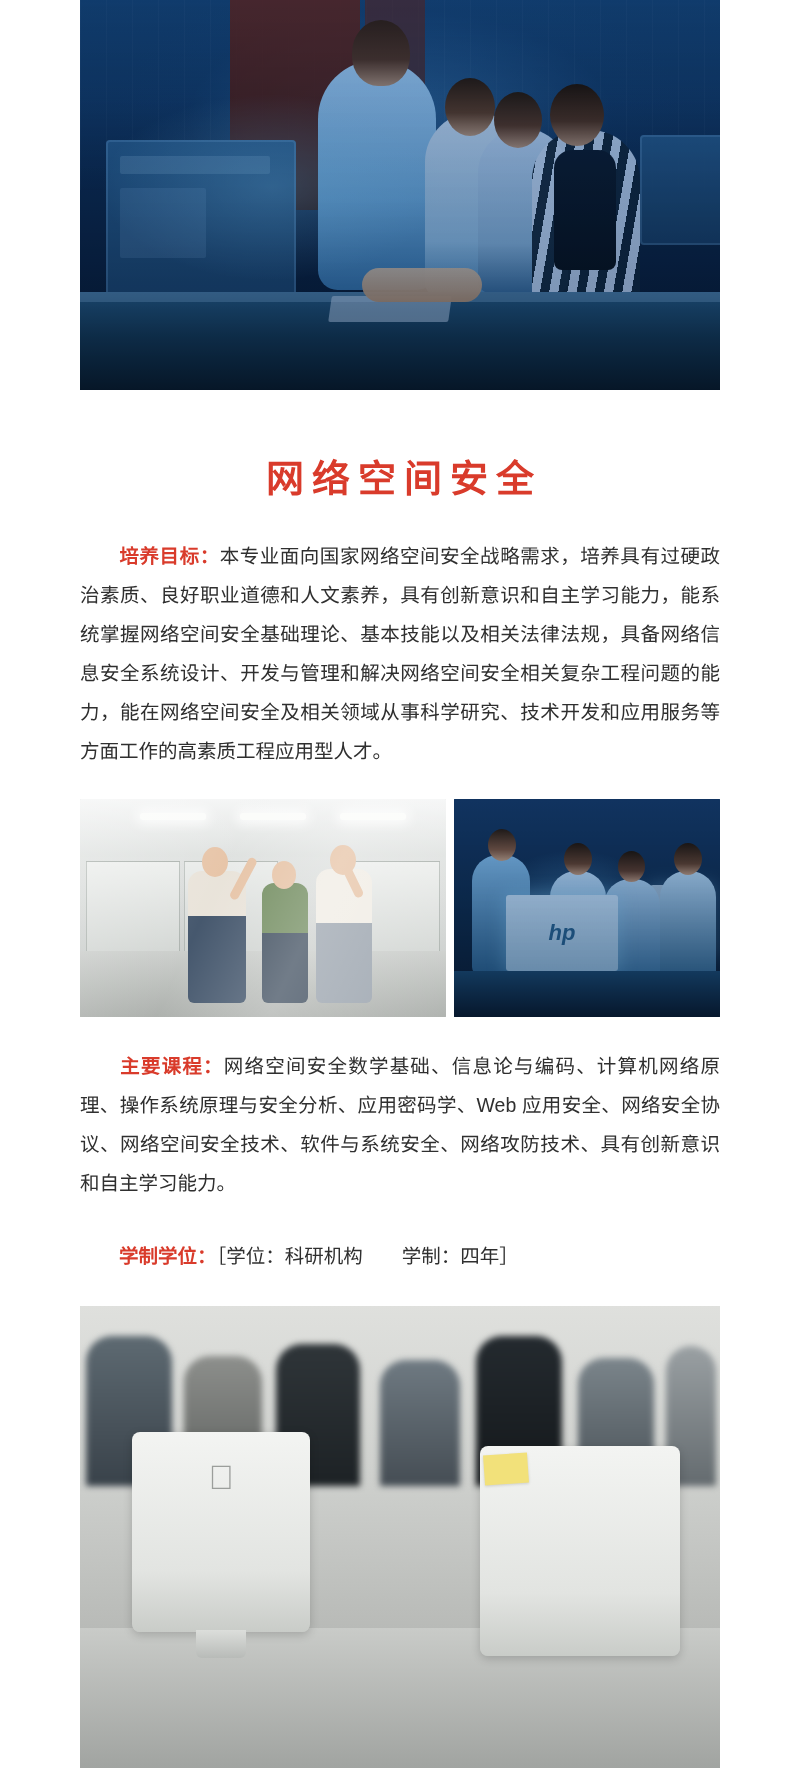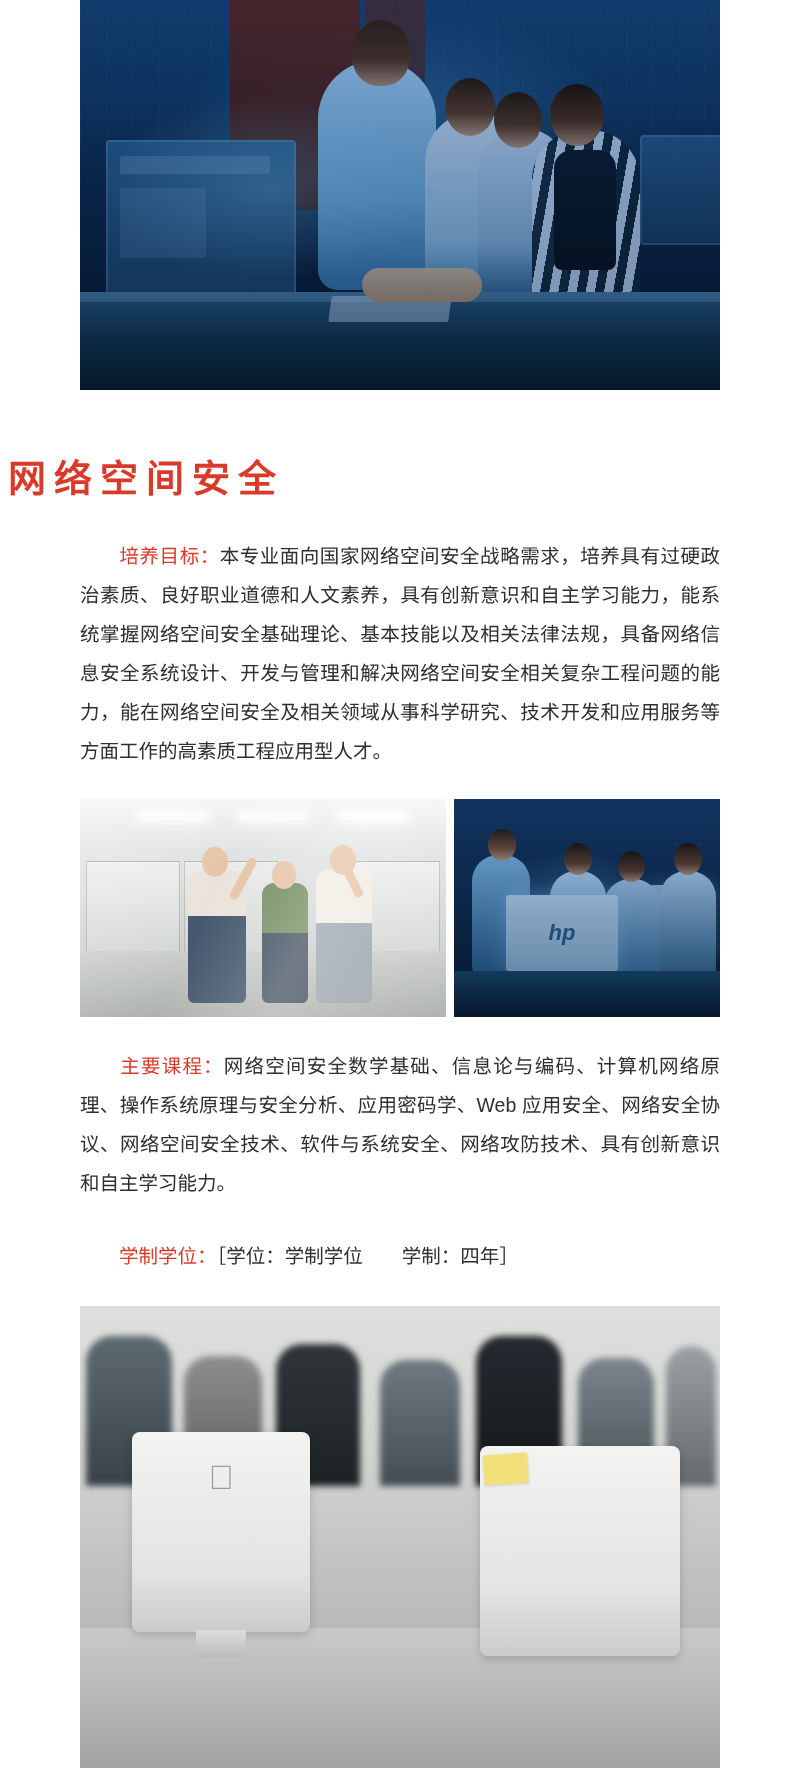--- a/index.html
+++ b/index.html
@@ -137,21 +137,21 @@
     background: linear-gradient(180deg, rgba(0,60,130,0.35) 0%, rgba(0,35,85,0.45) 100%);
     mix-blend-mode: multiply;
   }
   .hero-glow {
     position:absolute; inset:0;
     background: radial-gradient(ellipse 38% 34% at 30% 48%, rgba(150,225,255,0.35), rgba(0,0,0,0) 70%);
   }
 
   
   .title {
-    text-align: left;
+    text-align: center;
     color: #d93b2b;
     font-family: "DejaVu Serif", "Liberation Serif", serif;
     font-weight: 700;
     font-size: 38px;
     letter-spacing: 8px;
     margin: 58px 0 34px 0;
     text-indent: 8px;
   }
 
   
@@ -159,21 +159,21 @@
     font-size: 19.5px;
     line-height: 2.0;
     color: #2f2f2f;
     text-align: justify;
     margin: 0 0 6px 0;
     text-justify: inter-ideograph;
   }
   .para .indent { display: inline-block; width: 39px; }
   .lead {
     color: #d93b2b;
-    font-weight: 400;
+    font-weight: 700;
   }
   .block { margin-bottom: 22px; }
 
   
   .duo {
     display: flex;
     gap: 8px;
     width: 640px;
     margin: 28px auto 30px auto;
   }
@@ -436,21 +436,21 @@
   <div class="content">
 
     <div class="block">
       <p class="para">
         <span class="indent"></span><span class="lead">主要课程：</span><span>网络空间安全数学基础、信息论与编码、计算机网络原理、操作系统原理与安全分析、应用密码学、Web 应用安全、网络安全协议、网络空间安全技术、软件与系统安全、网络攻防技术、具有创新意识和自主学习能力。</span>
       </p>
     </div>
 
     <div style="margin-top:34px;">
       <p class="para">
-        <span class="indent"></span><span class="lead">学制学位：</span><span>［学位：学制学位　　学制：四年］</span>
+        <span class="indent"></span><span class="lead">学制学位：</span><span>［学位：科研机构　　学制：四年］</span>
       </p>
     </div>
 
   </div>
 
   <div class="bottom-shot">
     <div class="cls-bg"></div>
     <div class="cls-blur-row">
       <div class="bl-person bl1"></div>
       <div class="bl-person bl2"></div>

